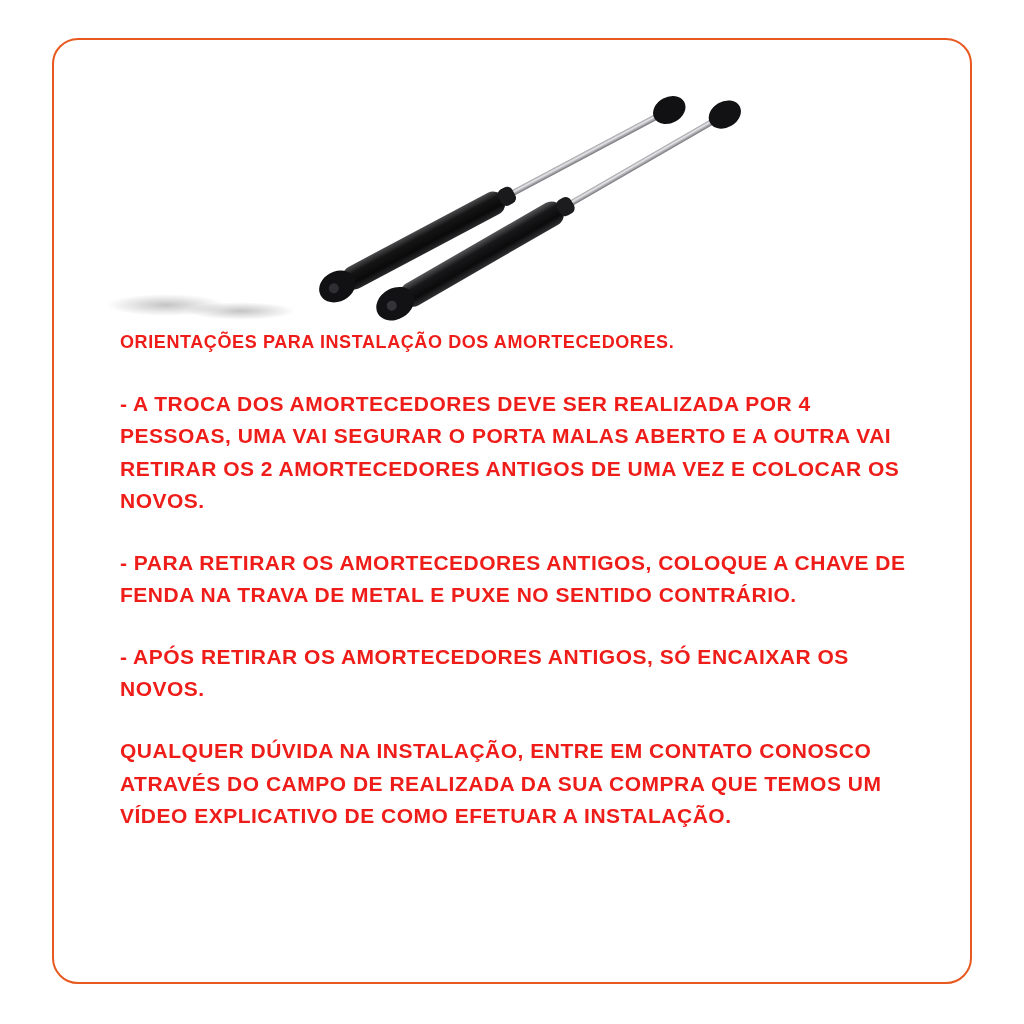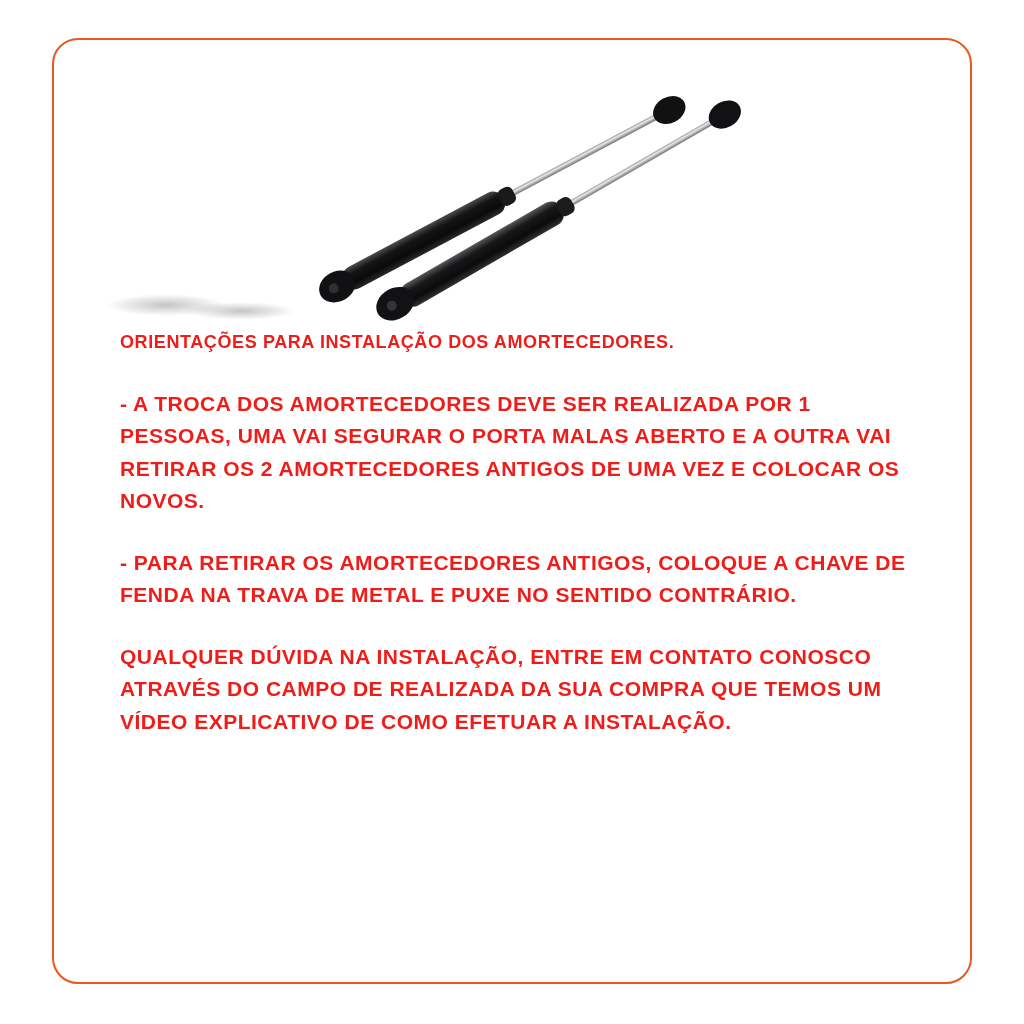--- a/index.html
+++ b/index.html
@@ -134,19 +134,20 @@
           <ellipse cx="104" cy="160" rx="20" ry="15.5" fill="#121214"></ellipse>
           <circle cx="100" cy="160" r="5" fill="#333338"></circle>
           <ellipse cx="484" cy="161" rx="17" ry="13" fill="#121214"></ellipse>
         </g>
       </svg>
     </div>
 
     <div class="content">
       <h1 class="headline">ORIENTAÇÕES PARA INSTALAÇÃO DOS AMORTECEDORES.</h1>
 
-      <p class="para">- A TROCA DOS AMORTECEDORES DEVE SER REALIZADA POR 1 PESSOAS, UMA VAI SEGURAR O PORTA MALAS ABERTO E A OUTRA VAI RETIRAR OS 2 AMORTECEDORES ANTIGOS DE UMA VEZ E COLOCAR OS NOVOS.</p>
+      <p class="para">- A TROCA DOS AMORTECEDORES DEVE SER REALIZADA POR 4 PESSOAS, UMA VAI SEGURAR O PORTA MALAS ABERTO E A OUTRA VAI RETIRAR OS 2 AMORTECEDORES ANTIGOS DE UMA VEZ E COLOCAR OS NOVOS.</p>
       <p class="para">- PARA RETIRAR OS AMORTECEDORES ANTIGOS, COLOQUE A CHAVE DE FENDA NA TRAVA DE METAL E PUXE NO SENTIDO CONTRÁRIO.</p>
+      <p class="para">- APÓS RETIRAR OS AMORTECEDORES ANTIGOS, SÓ ENCAIXAR OS NOVOS.</p>
       <p class="para">QUALQUER DÚVIDA NA INSTALAÇÃO, ENTRE EM CONTATO CONOSCO ATRAVÉS DO CAMPO DE REALIZADA DA SUA COMPRA QUE TEMOS UM VÍDEO EXPLICATIVO DE COMO EFETUAR A INSTALAÇÃO.</p>
     </div>
 
   </div>
 </div>
 
 </body></html>

